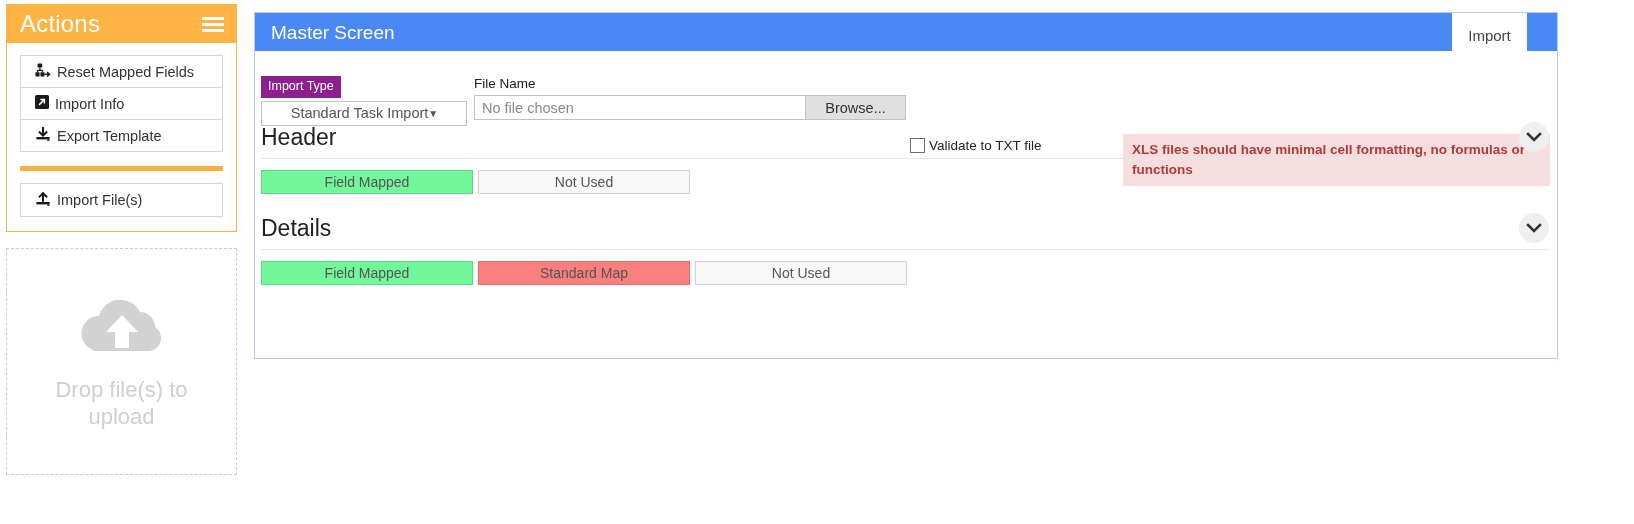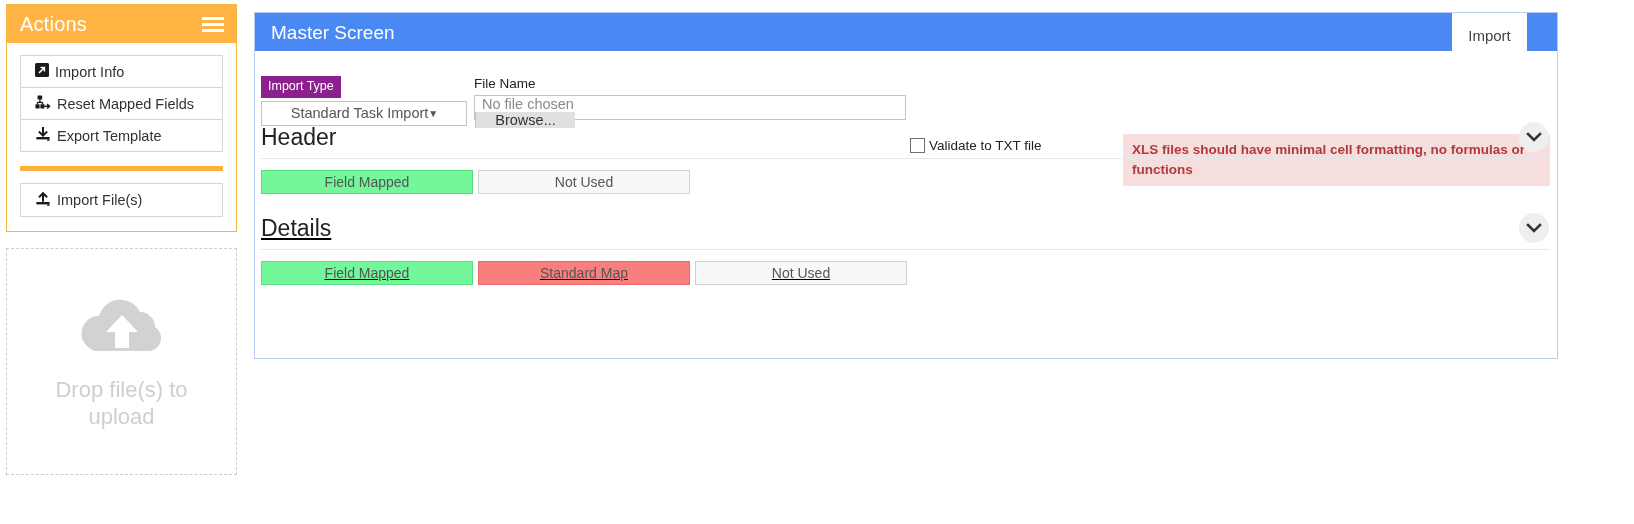--- a/index.html
+++ b/index.html
@@ -20,21 +20,21 @@
     background:#fff;
     width:231px;
   }
   .actions-header {
     background:#ffb444;
     height:38px;
     display:flex; align-items:center; justify-content:space-between;
     padding:0 12px 0 13px;
   }
   .actions-title {
-    color:#ffffff; font-size:20px; letter-spacing:.2px;
+    color:#ffffff; font-size:24px; letter-spacing:.2px;
   }
   .hamburger-icon { display:flex; flex-direction:column; gap:3px; cursor:pointer; }
   .hamburger-icon span { display:block; width:22px; height:3px; background:#ffffff; }
 
   .actions-body { padding:12px 13px 14px 13px; }
   .action-group { border:1px solid #d6d6d6; border-bottom:none; }
   .action-btn {
     height:32px;
     display:flex; align-items:center; gap:6px;
     padding:0 0 0 14px;
@@ -107,21 +107,21 @@
     border:1px solid #c2c2c2; background:#fff;
     display:flex; align-items:center; justify-content:center;
     padding:0 6px 0 7px;
     font-size:14.5px; color:#555;
     cursor:pointer;
   }
   .caret { font-size:10px; color:#555; }
 
   .filename-wrap { position:absolute; left:219px; top:25px; }
   .filename-label { font-size:13.5px; color:#222; margin-bottom:4px; display:block; }
-  .file-input-row { display:flex; width:432px; height:25px; border:1px solid #c2c2c2;flex-direction:column; }
+  .file-input-row { display:flex; width:432px; height:25px; border:1px solid #c2c2c2; }
   .file-input-text {
     flex:1; display:flex; align-items:center; padding-left:7px;
     font-size:14.5px; color:#8a8a8a; background:#fff;
   }
   .browse-btn {
     width:100px; background:#e0e0e0; border-left:1px solid #c2c2c2;
     display:flex; align-items:center; justify-content:center;
     font-size:14.5px; color:#333; cursor:pointer;
   }
 
@@ -179,46 +179,46 @@
         <div class="actions-title">Actions</div>
         <div class="hamburger-icon">
           <span></span>
             <span></span>
             <span></span>
         </div>
       </div>
 
       <div class="actions-body">
         <div class="action-group">
-
-          <div class="action-btn">
-            <span>
-              <svg width="14" height="14" viewBox="0 0 14 14">
-                <rect x="0" y="0" width="14" height="14" rx="1.5" fill="#1b1b1b"></rect>
-                <path d="M4.6 9.4 L9.2 4.8 M6.2 4.6 H9.4 V7.8" stroke="#fff" stroke-width="1.5" fill="none" stroke-linecap="square"></path>
-              </svg>
-            </span>
-            <span>Import Info</span>
-          </div>
 
           <div class="action-btn">
             <span>
               <svg width="16" height="14" viewBox="0 0 16 14">
                 <rect x="2.6" y="0.4" width="4.6" height="4.2" rx="0.6" fill="#1b1b1b"></rect>
                 <rect x="0.4" y="9.2" width="4.2" height="4.2" rx="0.6" fill="#1b1b1b"></rect>
                 <rect x="5.4" y="9.2" width="4.2" height="4.2" rx="0.6" fill="#1b1b1b"></rect>
                 <path d="M4.9 4.6 V7.3 M2.5 7.3 H7.5 M2.5 7.3 V9.2 M7.5 7.3 V9.2" stroke="#1b1b1b" stroke-width="1.3" fill="none"></path>
                 <path d="M10.6 11.3 H14.4 M12.6 9.5 L14.6 11.3 L12.6 13.1" stroke="#1b1b1b" stroke-width="1.4" fill="none" stroke-linecap="square"></path>
               </svg>
             </span>
             <span>Reset Mapped Fields</span>
           </div>
 
           <div class="action-btn">
             <span>
+              <svg width="14" height="14" viewBox="0 0 14 14">
+                <rect x="0" y="0" width="14" height="14" rx="1.5" fill="#1b1b1b"></rect>
+                <path d="M4.6 9.4 L9.2 4.8 M6.2 4.6 H9.4 V7.8" stroke="#fff" stroke-width="1.5" fill="none" stroke-linecap="square"></path>
+              </svg>
+            </span>
+            <span>Import Info</span>
+          </div>
+
+          <div class="action-btn">
+            <span>
               <svg width="16" height="14" viewBox="0 0 16 14">
                 <path d="M8 0.6 V7.2 M4.6 5.2 L8 8.6 L11.4 5.2" stroke="#1b1b1b" stroke-width="2" fill="none" stroke-linecap="square"></path>
                 <rect x="1.4" y="10" width="13.2" height="2.4" fill="#1b1b1b"></rect>
                 <rect x="12.2" y="12.4" width="2.4" height="1.4" fill="#1b1b1b"></rect>
               </svg>
             </span>
             <span>Export Template</span>
           </div>
 
         </div>
@@ -309,21 +309,21 @@
         <div class="chips-row">
           <div class="chip green">
             <span>Field Mapped</span>
           </div>
           <div class="chip gray">
             <span>Not Used</span>
           </div>
         </div>
       </div>
 
-      <div class="section" style="margin-top:14px;text-decoration:underline;">
+      <div class="section" style="margin-top:14px;">
         <div class="section-head">
           <span class="section-title">Details</span>
           <div class="chev-btn">
             <svg width="16" height="11" viewBox="0 0 16 11">
               <path d="M2 2 L8 8 L14 2" stroke="#333" stroke-width="2.6" fill="none" stroke-linecap="square"></path>
             </svg>
           </div>
         </div>
         <div class="chips-row">
           <div class="chip green">

